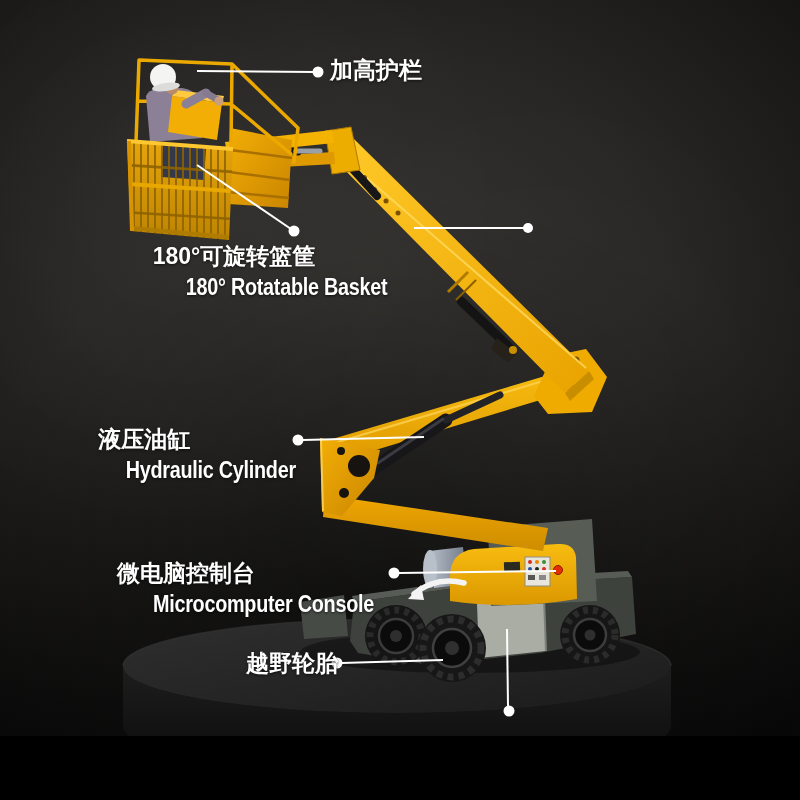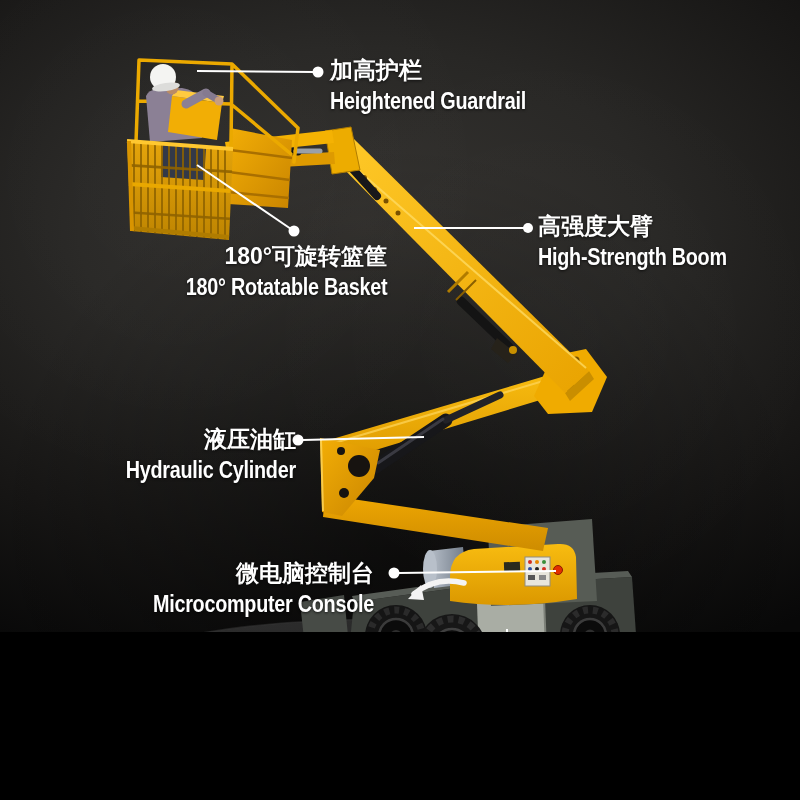--- a/index.html
+++ b/index.html
@@ -1,37 +1,37 @@
 <!DOCTYPE html>
 <html><head>
 <meta charset="utf-8">
 <style>
   html,body{margin:0;padding:0;background:#000;}
   .stage{
-    position:relative;width:800px;height:632px;overflow:hidden;
+    position:relative;width:800px;height:736px;overflow:hidden;
     font-family:"Liberation Sans",sans-serif;
     background:
       radial-gradient(ellipse 95% 75% at 46% 36%, #34322f 0%, #282725 38%, #171615 72%, #080808 100%);
   }
   .texture{
     position:absolute;inset:0;pointer-events:none;
     background:
       radial-gradient(circle at 22% 28%, rgba(255,255,255,.025), transparent 42%),
       radial-gradient(circle at 68% 52%, rgba(255,255,255,.02), transparent 46%),
       radial-gradient(circle at 50% 88%, rgba(0,0,0,.5), transparent 60%);
   }
   svg.art{position:absolute;inset:0;}
   .callout{
     position:absolute;color:#fff;font-weight:bold;white-space:nowrap;
     text-shadow:0 1px 3px rgba(0,0,0,.7);
   }
   .callout .zh{display:inline-block;font-size:23px;line-height:31px;}
   .callout .en{display:inline-block;font-size:23px;line-height:31px;letter-spacing:-.3px;
     transform:scaleX(.86);transform-origin:left center;}
-  .callout.right-al{text-align:right;}
+  .callout.right-al{}
   .callout.right-al .en{transform-origin:right center;}
   .callout div{height:31px;}
 </style>
 </head>
 <body>
 
 <div class="stage">
   <div class="texture"></div>
 
   <svg class="art" viewBox="0 0 800 800">
@@ -252,32 +252,27 @@
       </g>
       <g>
         <line x1="507" y1="629" x2="508" y2="706"></line>
           <circle cx="509" cy="711" r="5.5" stroke="none"></circle>
       </g>
     </g>
   </svg>
 
   <div class="callout" style="left:330px;top:55px;">
     <div><span class="zh">加高护栏</span></div>
-    <div><span class="en">Heightened Guardrail</span></div>
   </div>
 
   <div class="callout right-al" style="right:413px;top:241px;">
     <div><span class="zh">180°可旋转篮筐</span></div>
     <div><span class="en">180° Rotatable Basket</span></div>
   </div>
 
-  <div class="callout" style="left:538px;top:211px;">
-    <div><span class="zh">高强度大臂</span></div>
-    <div><span class="en">High-Strength Boom</span></div>
-  </div>
 
   <div class="callout right-al" style="right:504px;top:424px;">
     <div><span class="zh">液压油缸</span></div>
     <div><span class="en">Hydraulic Cylinder</span></div>
   </div>
 
   <div class="callout right-al" style="right:426px;top:558px;">
     <div><span class="zh">微电脑控制台</span></div>
     <div><span class="en">Microcomputer Console</span></div>
   </div>

